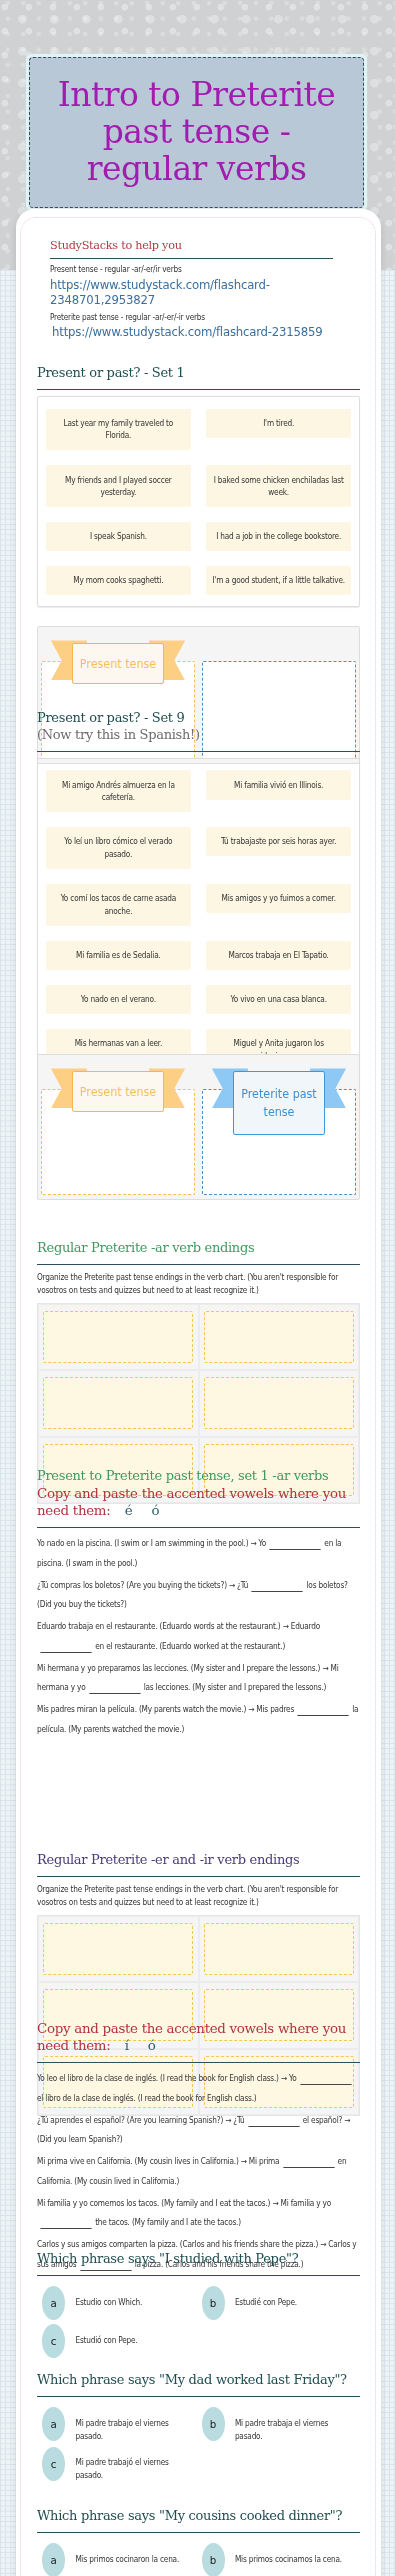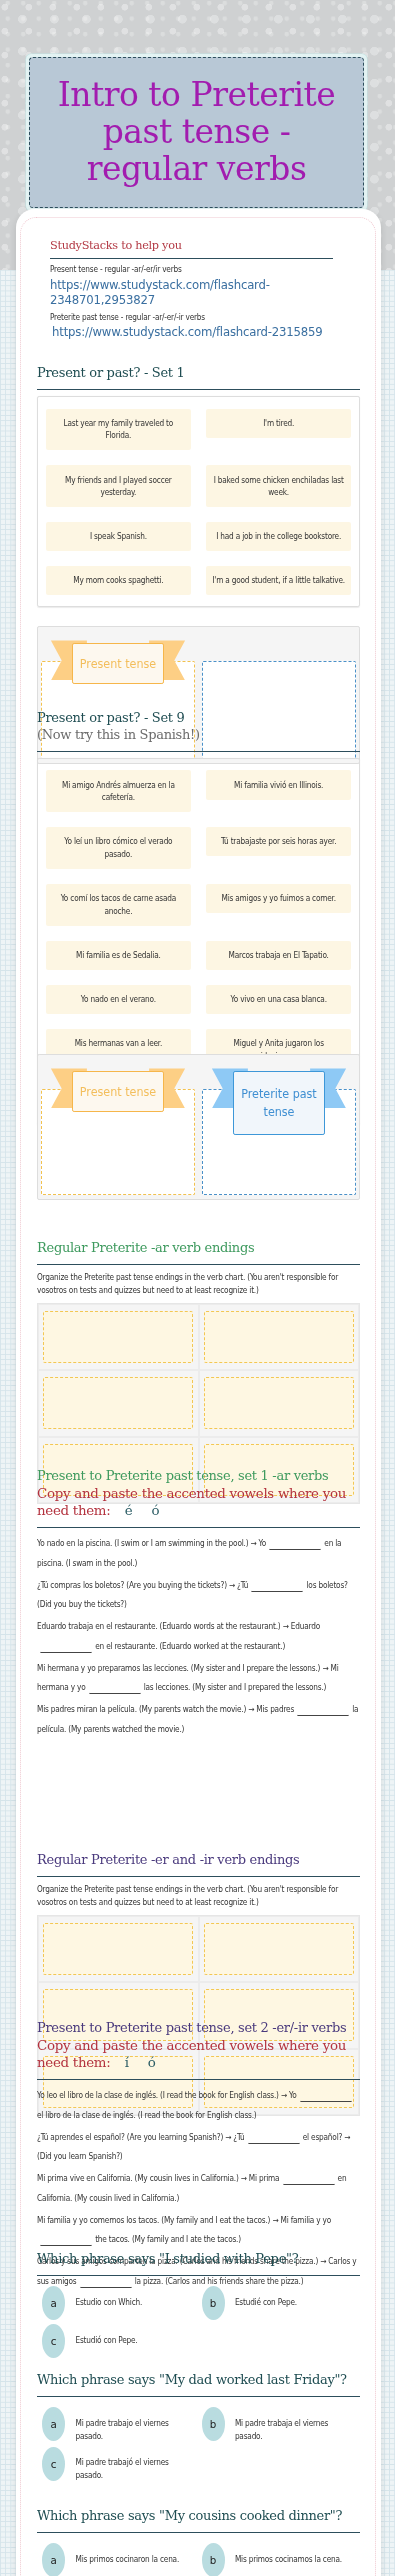--- a/index.html
+++ b/index.html
@@ -279,21 +279,20 @@
         <div class="slot"></div>
       </div>
     <div class="cell">
         <div class="slot"></div>
       </div>
   </div>
 </section>
 
 <section class="sec fill" style="top:2020px;">
   <h2 class="h2">
-    <span style="color:#4a3a7d;">Present to Preterite past tense, set 2  -er/-ir verbs</span>
     <span class="red-line" style="font-size:13.4px;"><span>Copy and paste the accented vowels where you need them:</span><span class="acc">í ó</span></span>
   </h2>
   <p><span>Yo leo el libro de la clase de inglés. (I read the book for English class.) → Yo</span><span class="blank"></span><span>el libro de la clase de inglés. (I read the book for English class.)</span></p>
   <p><span>¿Tú aprendes el español? (Are you learning Spanish?) → ¿Tú</span><span class="blank"></span><span>el español? → (Did you learn Spanish?)</span></p>
   <p><span>Mi prima vive en California. (My cousin lives in California.) → Mi prima</span><span class="blank"></span><span>en California. (My cousin lived in California.)</span></p>
   <p><span>Mi familia y yo comemos los tacos. (My family and I eat the tacos.) → Mi familia y yo</span><span class="blank"></span><span>the tacos. (My family and I ate the tacos.)</span></p>
   <p><span>Carlos y sus amigos comparten la pizza. (Carlos and his friends share the pizza.) → Carlos y sus amigos</span><span class="blank"></span><span>la pizza. (Carlos and his friends share the pizza.)</span></p>
 </section>
 
 <section class="sec" style="top:2251px;">

